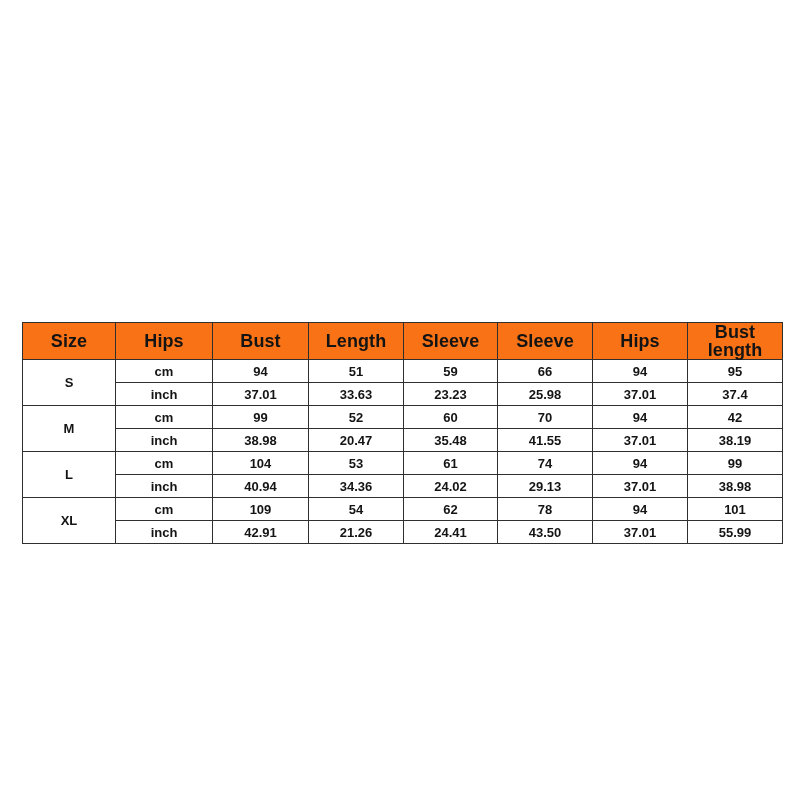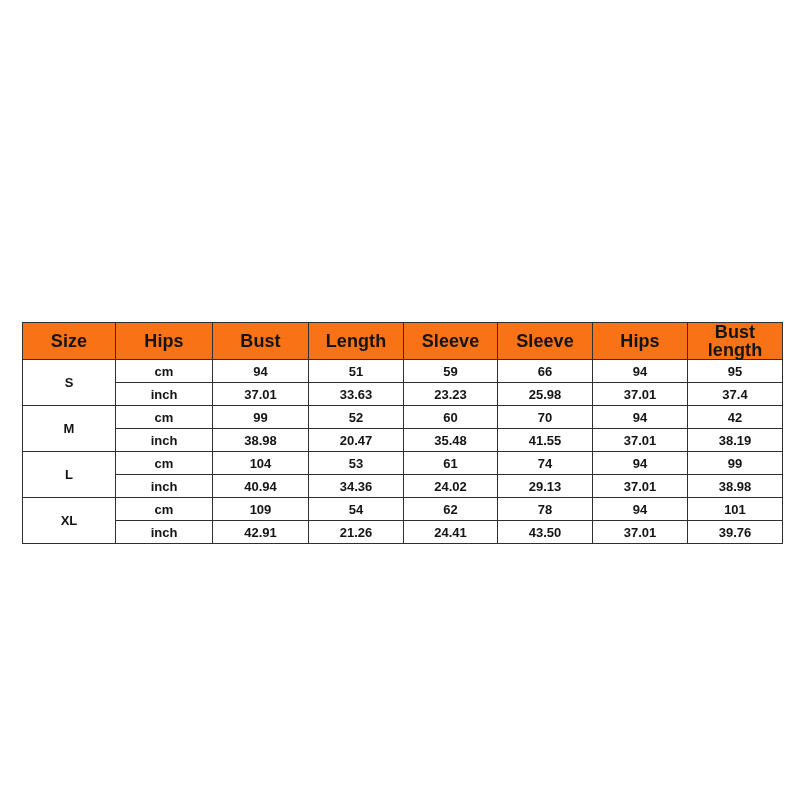--- a/index.html
+++ b/index.html
@@ -167,20 +167,20 @@
           <td>94</td>
           <td>101</td>
         </tr>
         <tr>
           <td>inch</td>
           <td>42.91</td>
           <td>21.26</td>
           <td>24.41</td>
           <td>43.50</td>
           <td>37.01</td>
-          <td>39.76</td>
+          <td>55.99</td>
         </tr>
 
       </tbody>
     </table>
   </div>
 
 </div>
 
 </body></html>

